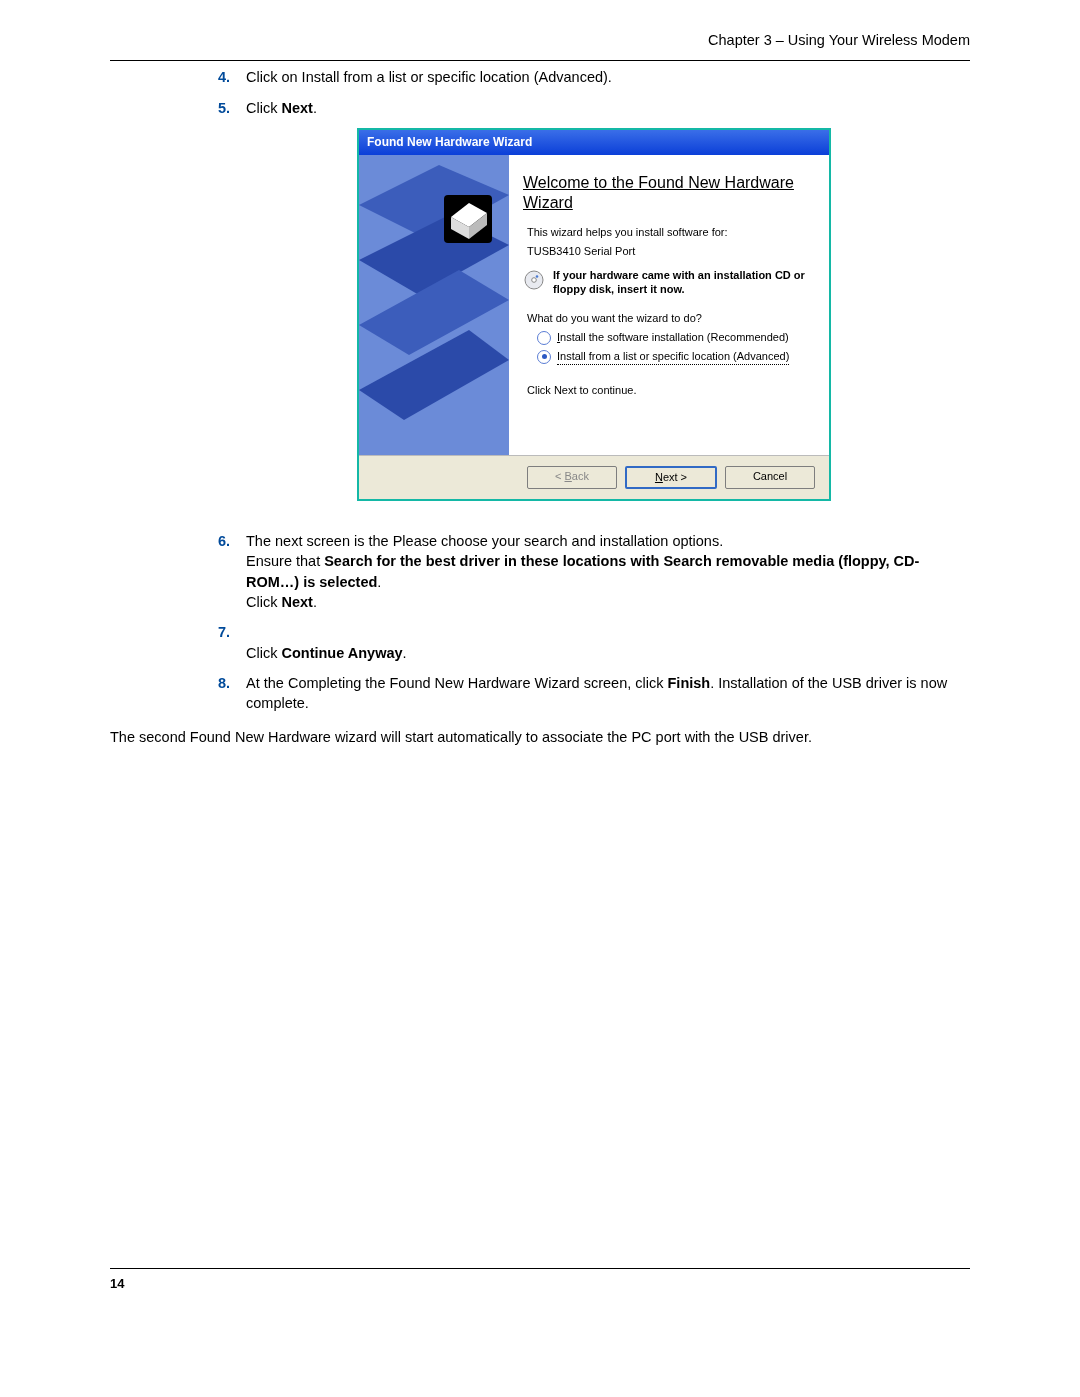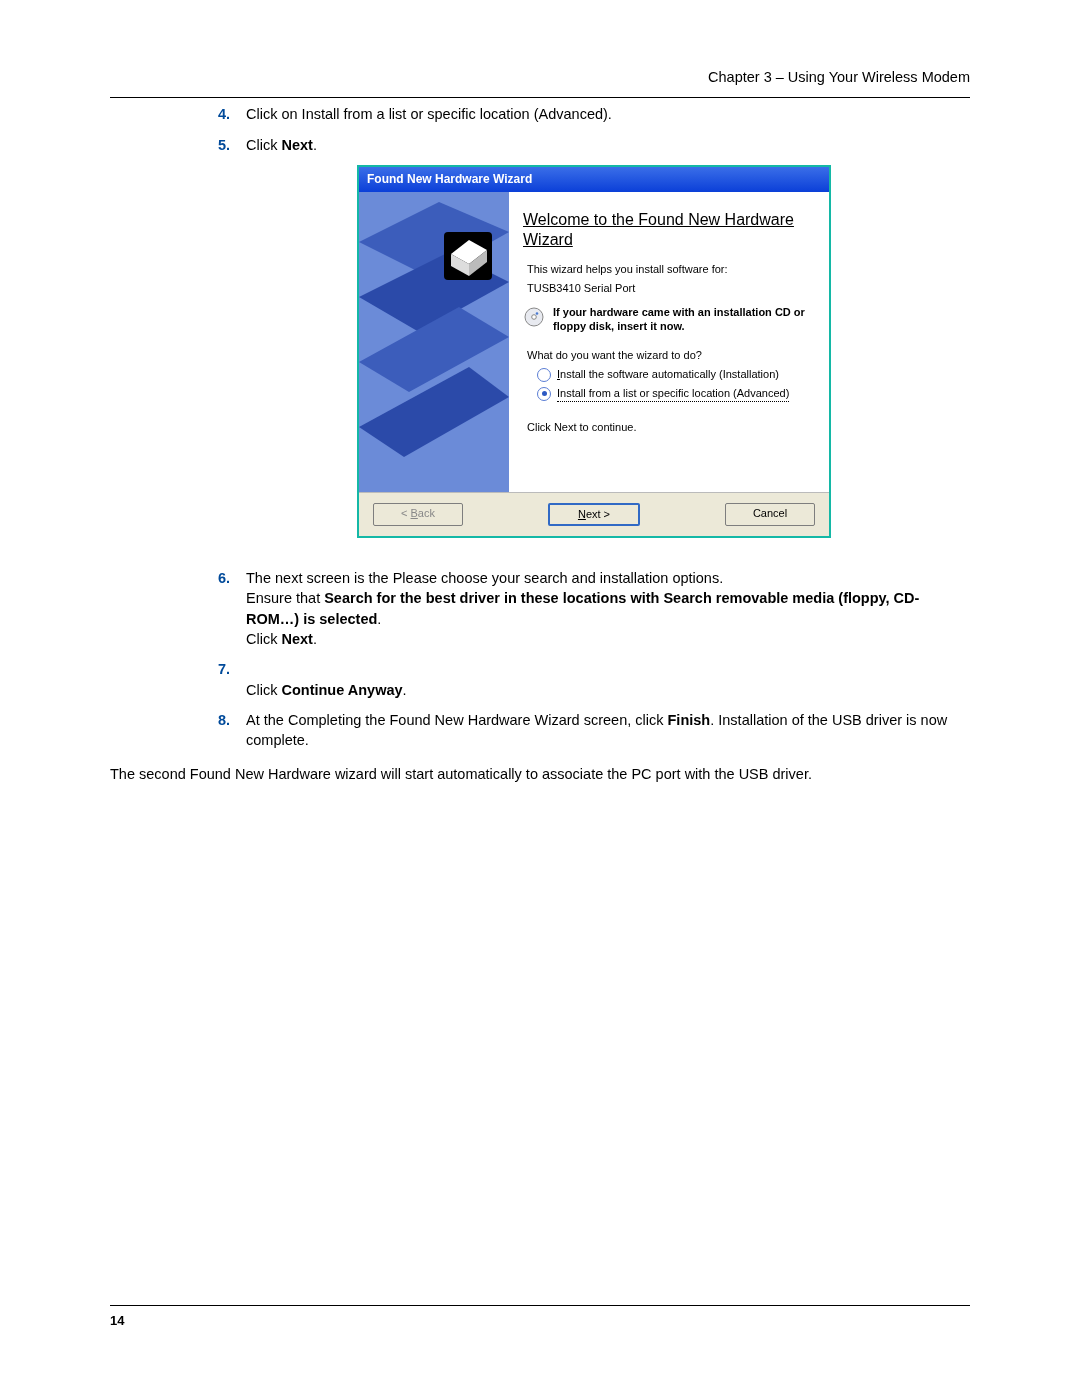--- a/index.html
+++ b/index.html
@@ -16,21 +16,20 @@
     padding: 30px 110px 30px 110px;
   }
   .top-rule {
     border-top: 1px solid #000;
     margin-top: 6px;
     padding-top: 6px;
   }
   .header {
     text-align: right;
     margin-bottom: 10px;
-    margin-top: 37px;
   }
   .body-area {
     padding-left: 108px; 
   }
   ol {
     list-style: none;
     padding: 0;
     margin: 0;
   }
   ol > li {
@@ -118,21 +117,21 @@
   }
   .dotted-underline {
     border-bottom:1px dotted #000;
     display:inline-block;
   }
   .wiz-buttons {
     background:#ece9d8;
     border-top:1px solid #bbb;
     padding:10px 14px;
     display:flex;
-    justify-content:space-between;
+    justify-content:flex-end;
     gap:8px;
   }
   .wiz-btn {
     min-width:72px;
     padding:2px 8px;
     font-size:11px;
     text-align:center;
     background:#ece9d8;
     border:1px solid #7e7e7e;
     border-radius:2px;
@@ -212,21 +211,21 @@
                   <circle cx="11" cy="11" r="9" fill="#e8eaf0" stroke="#888"></circle>
                   <circle cx="11" cy="11" r="2.3" fill="#fff" stroke="#888"></circle>
                   <circle cx="14" cy="7.5" r="1.3" fill="#4a7ad1"></circle>
                 </svg>
               </span>
               <b>If your hardware came with an installation CD or floppy disk, insert it now.</b>
             </div>
             <p>What do you want the wizard to do?</p>
             <div class="wiz-radio-row">
               <span class="wiz-radio"></span>
-              <span><span class="u">I</span><span>nstall the software automatically (Installation)</span></span>
+              <span><span class="u">I</span><span>nstall the software installation (Recommended)</span></span>
             </div>
             <div class="wiz-radio-row">
               <span class="wiz-radio checked"></span>
               <span class="dotted-underline">Install from a list or specific location (Advanced)</span>
             </div>
             <p style="margin-top:18px;">Click Next to continue.</p>
           </div>
         </div>
         <div class="wiz-buttons">
           <span class="wiz-btn disabled">&lt; <span class="u">B</span>ack</span>

